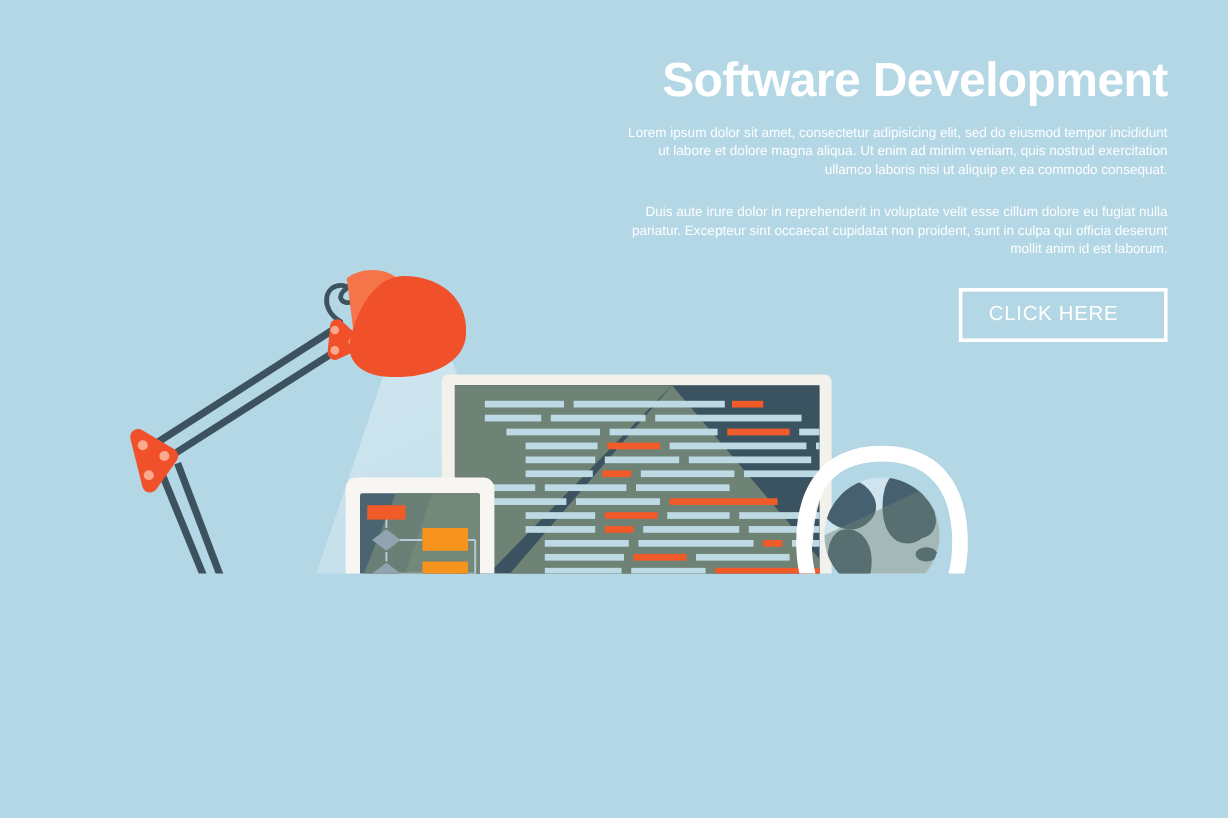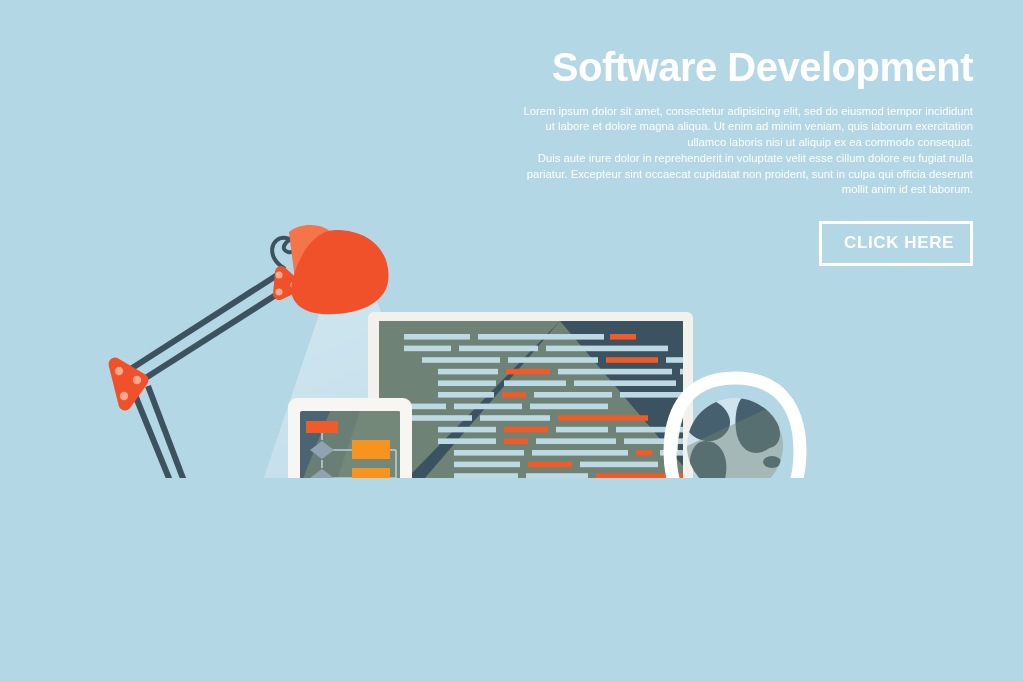--- a/index.html
+++ b/index.html
@@ -15,26 +15,26 @@
   
   #textblock{position:absolute;right:50px;top:44px;width:450px;text-align:right;z-index:5;}
   #title{
     font-size:40px;font-weight:bold;color:#ffffff;letter-spacing:-0.5px;
     line-height:46px;margin:0 0 14px 0;white-space:nowrap;
   }
   .para{
     font-size:11.3px;line-height:15.4px;color:#ffffff;margin:0;
     text-align:right;opacity:.97;
   }
-  .para.second{margin-top:1px;}
+  .para.second{margin-top:20px;}
   #cta{
     display:inline-block;margin-top:24px;
     border:3px solid #ffffff;color:#ffffff;
-    font-size:17px;font-weight:bold;letter-spacing:.6px;
-    padding:9px 16px 10px 22px;background:transparent;
+    font-size:17px;font-weight:normal;letter-spacing:.6px;
+    padding:9px 38px 10px 22px;background:transparent;
     cursor:pointer;
   }
 </style>
 </head>
 <body>
 
 <div id="stage">
 
   <svg id="art" viewBox="0 0 1023 682">
     <defs>
@@ -235,18 +235,18 @@
       <path d="M745,484 L790,484 L788,562 C758,562 750,558 750,552 Z" fill="#f7941e"></path>
       <path d="M790,484 L831,484 L826,552 C826,558 818,562 788,562 Z" fill="#f79520" opacity=".85"></path>
     </g>
 
     <rect x="25" y="568" width="973" height="32" rx="4" fill="#405a66"></rect>
 
   </svg>
 
   <div id="textblock">
     <h1 id="title">Software Development</h1>
-    <p class="para">Lorem ipsum dolor sit amet, consectetur adipisicing elit, sed do eiusmod tempor incididunt ut labore et dolore magna aliqua. Ut enim ad minim veniam, quis laborum exercitation ullamco laboris nisi ut aliquip ex ea commodo consequat.</p>
+    <p class="para">Lorem ipsum dolor sit amet, consectetur adipisicing elit, sed do eiusmod tempor incididunt ut labore et dolore magna aliqua. Ut enim ad minim veniam, quis nostrud exercitation ullamco laboris nisi ut aliquip ex ea commodo consequat.</p>
     <p class="para second">Duis aute irure dolor in reprehenderit in voluptate velit esse cillum dolore eu fugiat nulla pariatur. Excepteur sint occaecat cupidatat non proident, sunt in culpa qui officia deserunt mollit anim id est laborum.</p>
     <div id="cta">CLICK HERE</div>
   </div>
 
 </div>
 
 </body></html>

